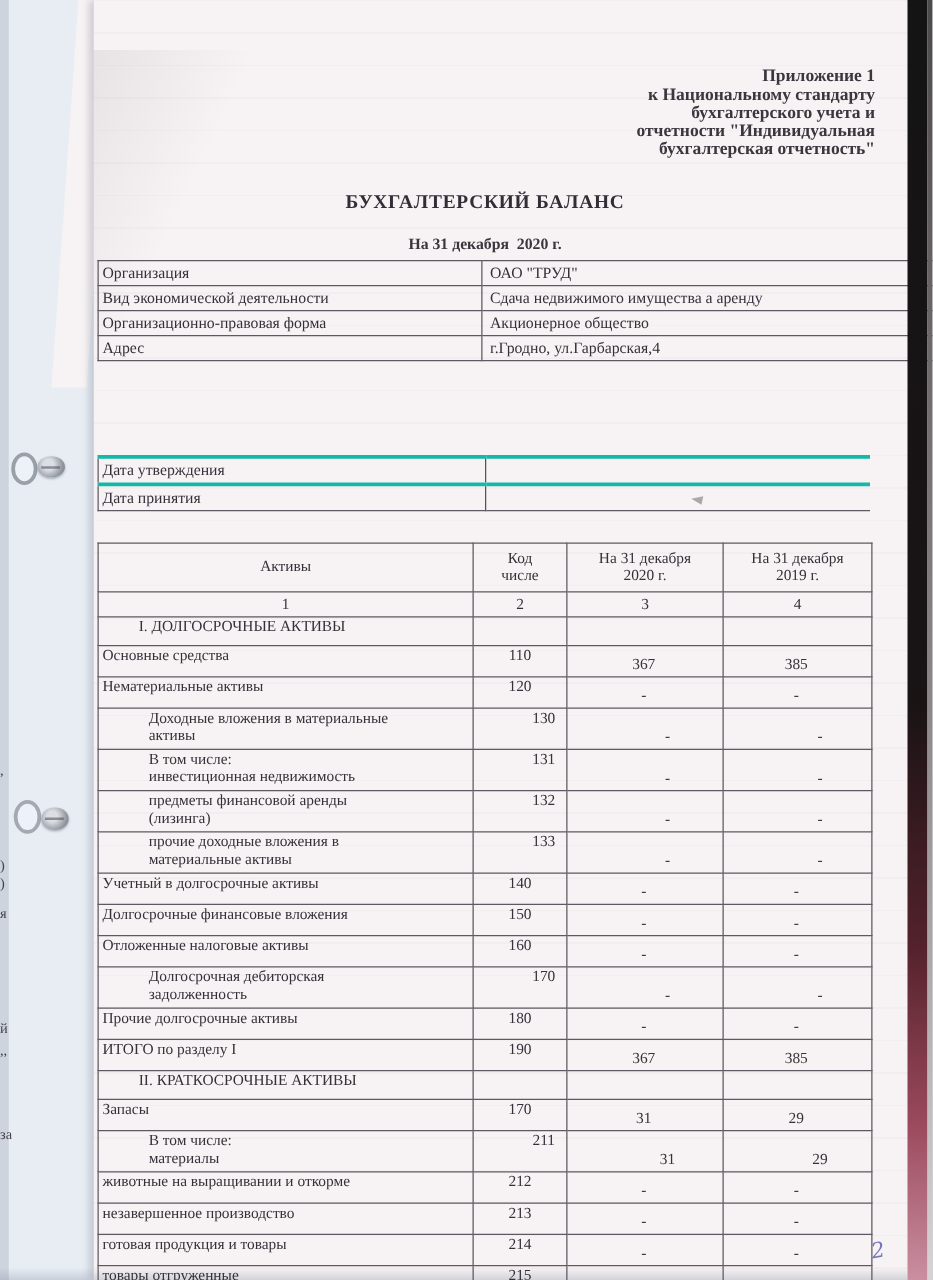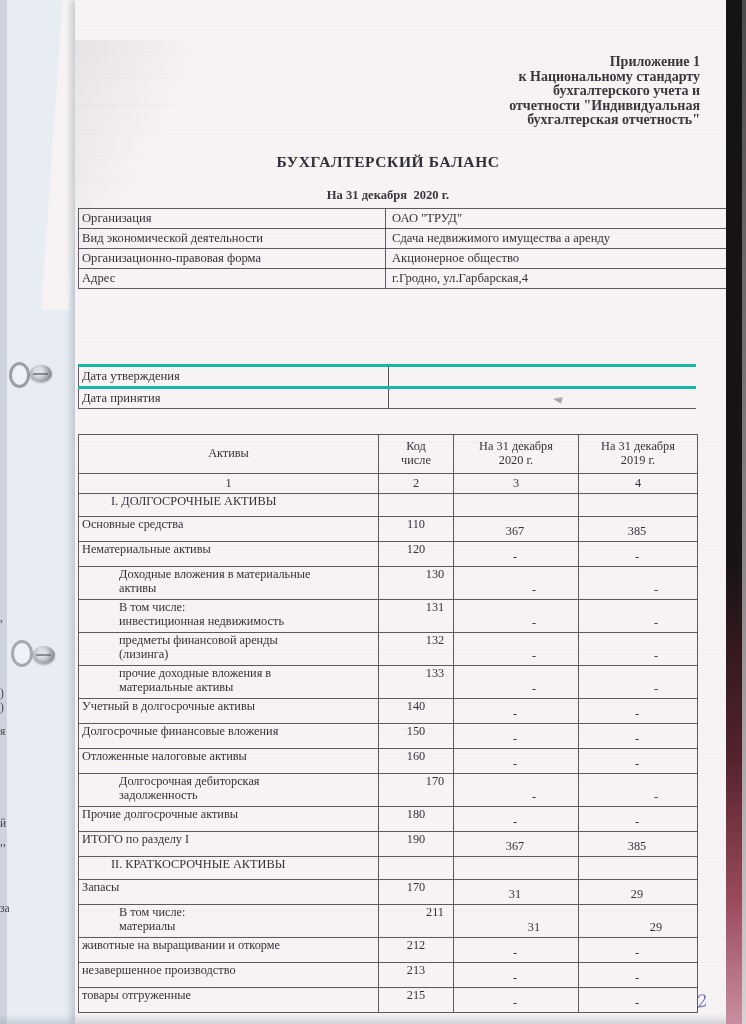--- a/index.html
+++ b/index.html
@@ -308,20 +308,26 @@
           <td class="num">-</td>
           <td class="num">-</td>
         </tr>
         <tr class="item">
           <td class="lbl">незавершенное производство</td>
           <td class="code">213</td>
           <td class="num">-</td>
           <td class="num">-</td>
         </tr>
         <tr class="item">
+          <td class="lbl">готовая продукция и товары</td>
+          <td class="code">214</td>
+          <td class="num">-</td>
+          <td class="num">-</td>
+        </tr>
+        <tr class="item">
           <td class="lbl">товары отгруженные</td>
           <td class="code">215</td>
           <td class="num">-</td>
           <td class="num">-</td>
         </tr>
       </tbody>
   </table>
 
   <div class="pencil-mark"></div>
   <div class="page-num">2</div>

